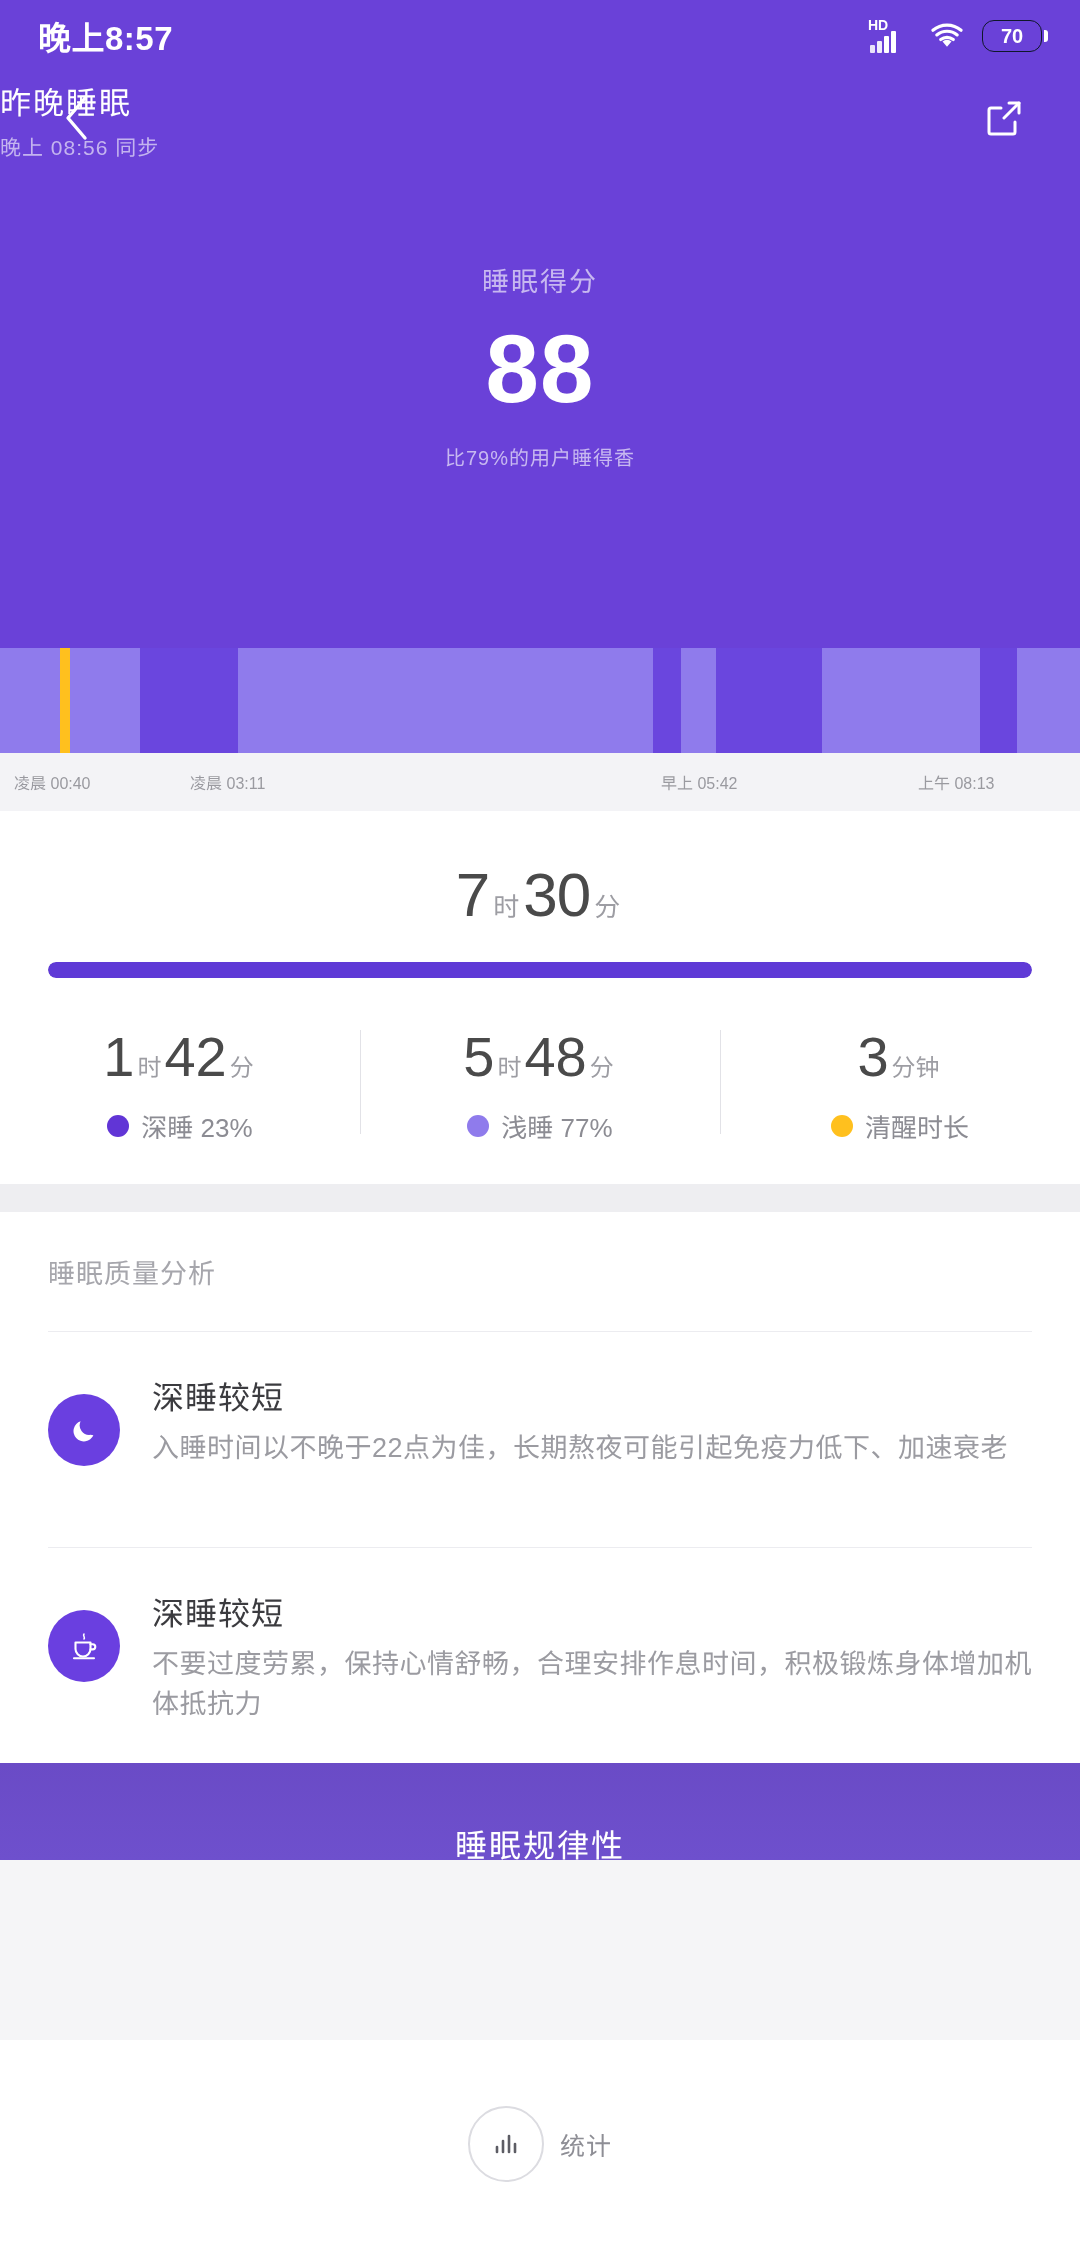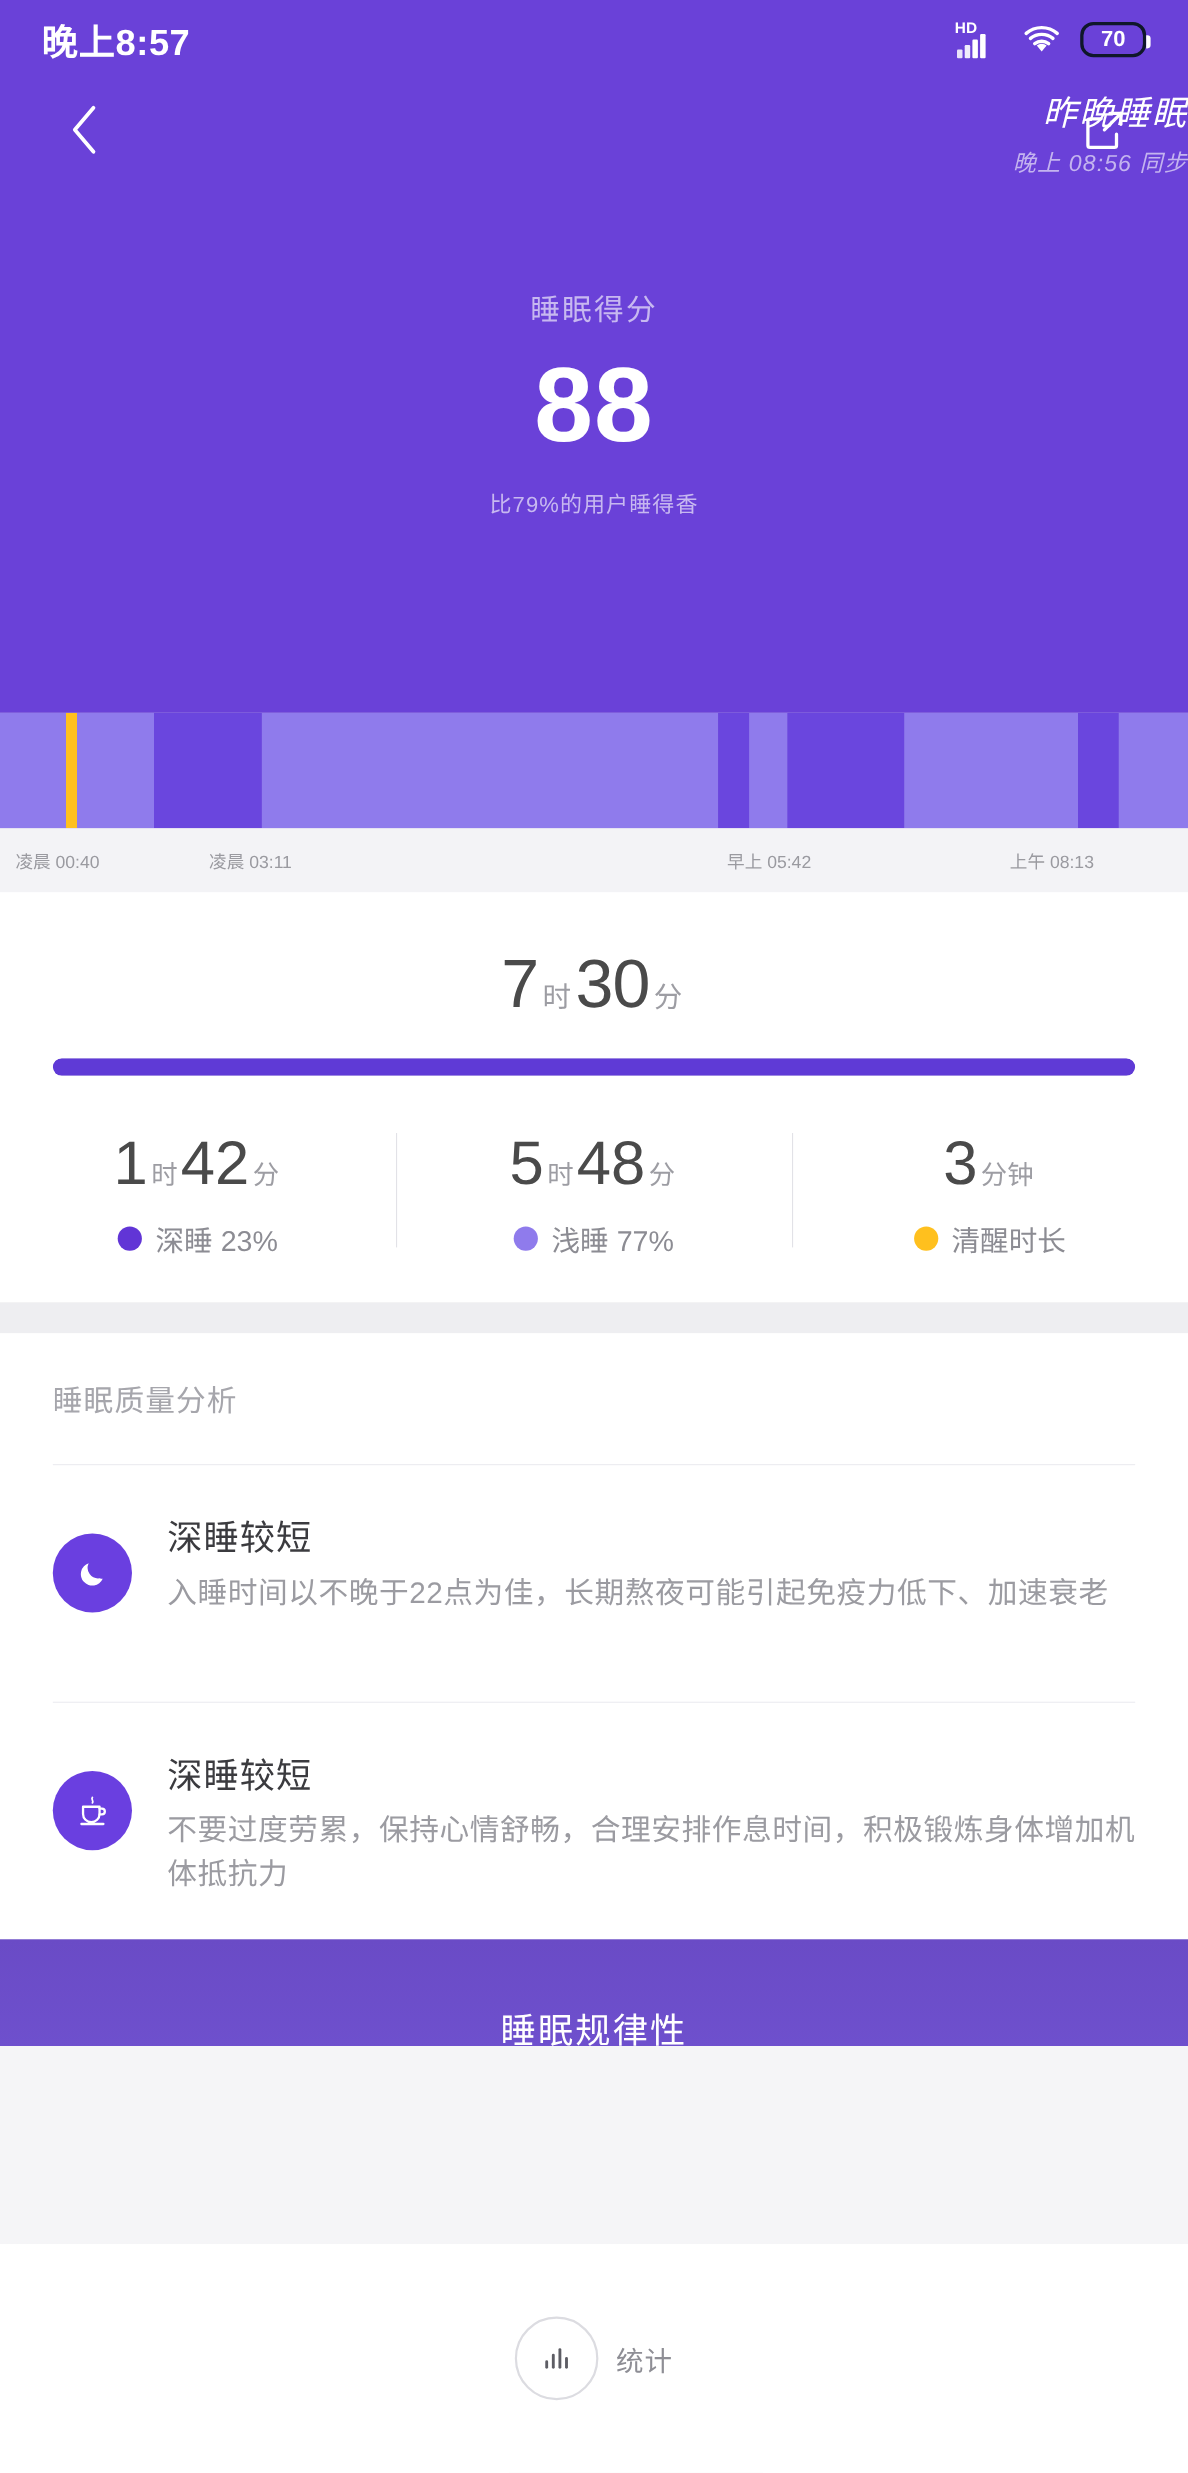--- a/index.html
+++ b/index.html
@@ -26,39 +26,38 @@
   .ic-signal { position:relative; width:42px; height:34px; }
   .ic-signal .hd { position:absolute; left:-2px; top:-1px; font-size:14px; font-weight:bold; line-height:1; }
   .ic-signal .bars { position:absolute; left:0; bottom:0; display:flex; align-items:flex-end; gap:2px; height:22px; }
   .ic-signal .bars i { display:block; width:5px; background:#fff; border-radius:1px; }
   .ic-signal .bars i:nth-child(1){height:8px;opacity:.85}
   .ic-signal .bars i:nth-child(2){height:12px;opacity:.9}
   .ic-signal .bars i:nth-child(3){height:17px}
   .ic-signal .bars i:nth-child(4){height:22px}
   .ic-wifi { width:38px; height:30px; }
   .ic-batt {
-    width:60px; height:32px; border:3px solid #0f172a; border-radius:12px;
+    width:60px; height:32px; border:1px solid #0f172a; border-radius:12px;
     display:flex; align-items:center; justify-content:center;
     font-size:20px; font-weight:bold; color:#fff; position:relative;
   }
   .ic-batt:after{
     content:""; position:absolute; right:-7px; top:9px; width:4px; height:12px;
     background:#fff; border-radius:0 3px 3px 0;
   }
 
   .navbar {
     height:92px; display:flex; align-items:center;
     padding:0 46px; position:relative;
   }
   .nav-back { width:60px; height:60px; display:flex; align-items:center; justify-content:center; }
   .nav-titles {
     position:absolute; left:0; right:0; top:6px;
-    display:flex; flex-direction:column; align-items:flex-end; gap:8px;
+    display:flex; flex-direction:column; align-items:flex-start; gap:8px;
     pointer-events:none;
-    font-style:italic;
   }
   .nav-title { color:#ffffff; font-size:31px; letter-spacing:2px; }
   .nav-sub { color:#c4b4ef; font-size:21px; letter-spacing:1px; }
   .nav-share { margin-left:auto; width:60px; height:60px; display:flex; align-items:center; justify-content:center; }
 
   .score-block {
     margin-top:96px; display:flex; flex-direction:column;
     align-items:center;
   }
   .score-label { color:#c7b8f0; font-size:27px; letter-spacing:2px; }

